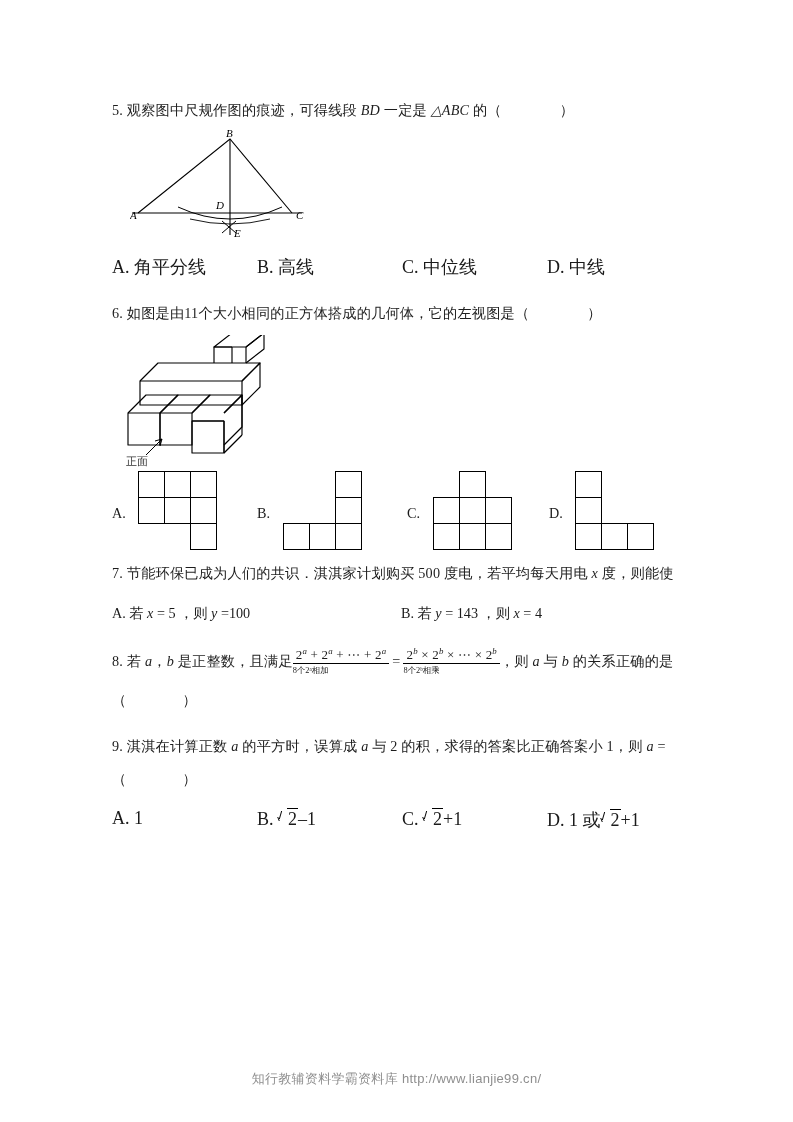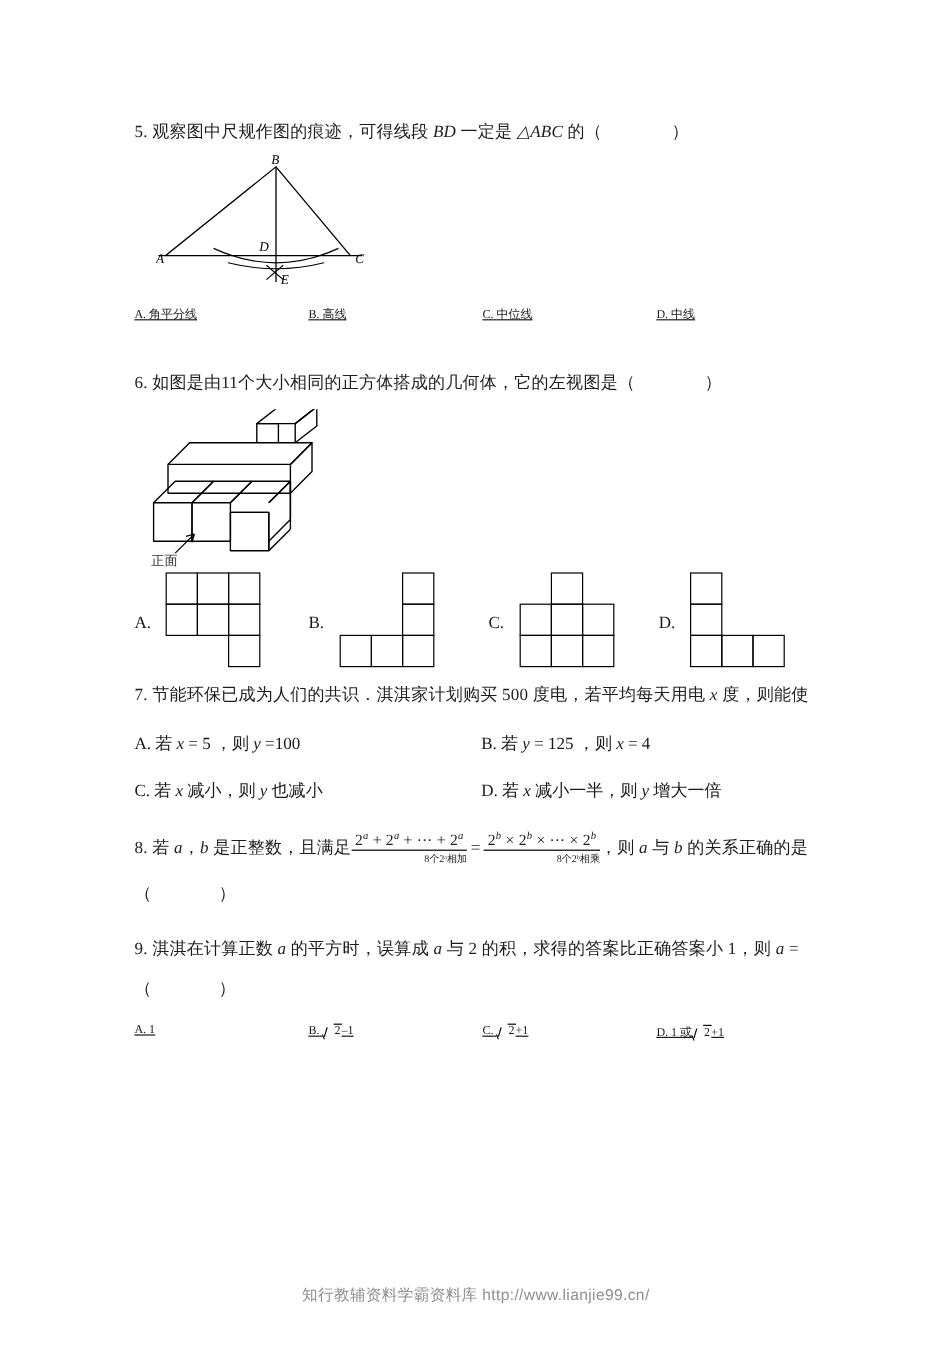--- a/index.html
+++ b/index.html
@@ -35,23 +35,22 @@
     letter-spacing: 0.2px;
     color: #1d1d1d;
   }
   .it { font-style: italic; font-family: "Liberation Serif", serif; }
   .sup { font-size: 0.68em; vertical-align: super; font-style: italic;}
   .supn { font-size: 0.68em; vertical-align: super; }
 
   
   .opts {
     display: flex;
-    font-size: 10px;
+    font-size: 18px;
     margin-top: 16px;
-    text-decoration: underline;
   }
   .opts > div { flex: 0 0 auto; }
   .opt-4 > div { width: 145px; }
   .opts-2col { display: flex; font-size: 14.2px; justify-content: center; }
   .opts-2col > div { width: 50%; }
 
   
   .fig5 {
     position: relative;
     width: 210px;
@@ -94,21 +93,21 @@
     width: 27px;
     height: 27px;
     border: 1.2px solid #000;
     box-sizing: border-box;
   }
 
   
   .frac {
     display: inline-block;
     vertical-align: middle;
-    text-align: right;
+    text-align: left;
     position: relative;
     top: -1px;
   }
   .frac .num {
     display: block;
     padding: 0 3px;
     font-size: 13px;
     line-height: 1.25;
   }
   .frac .bar {
@@ -209,21 +208,21 @@
       <div>
         <span>C.</span>
         <span>中位线</span>
       </div>
       <div>
         <span>D.</span>
         <span>中线</span>
       </div>
     </div>
 
-    <div class="qline" style="margin-top:40px">
+    <div class="qline" style="margin-top:24px">
       <span>6.</span>
       <span>如图是由11个大小相同的正方体搭成的几何体，它的左视图是（</span><span style="display:inline-block;width:58px"></span><span>）</span>
     </div>
 
     <div class="fig6">
       <svg width="160" height="132" viewBox="0 0 160 132">
         <g fill="none" stroke="#000" stroke-width="1.15" stroke-linejoin="round">
 
           <rect x="6" y="78" width="32" height="32"></rect>
           <rect x="38" y="78" width="32" height="32"></rect>
@@ -312,34 +311,24 @@
       <span>节能环保已成为人们的共识．淇淇家计划购买 500 度电，若平均每天用电 </span><span class="it">x</span><span> 度，则能使</span>
     </div>
 
     <div class="opts-2col" style="margin-top:20px">
       <div>
         <span>A.</span>
         <span>若 </span><span class="it">x</span><span> = 5 </span><span>，则 </span><span class="it">y</span><span> =100</span>
       </div>
       <div>
         <span>B.</span>
-        <span>若 </span><span class="it">y</span><span> = 125 </span><span>，则 </span><span class="it">x</span><span> = 4</span>
-      </div>
-    </div>
-
-    <div class="opts-2col" style="margin-top:20px">
-      <div>
-        <span>C.</span>
-        <span>若 </span><span class="it">x</span><span> 减小，则 </span><span class="it">y</span><span> 也减小</span>
-      </div>
-      <div>
-        <span>D.</span>
-        <span>若 </span><span class="it">x</span><span> 减小一半，则 </span><span class="it">y</span><span> 增大一倍</span>
-      </div>
-    </div>
+        <span>若 </span><span class="it">y</span><span> = 143 </span><span>，则 </span><span class="it">x</span><span> = 4</span>
+      </div>
+    </div>
+
 
     <div class="qline" style="margin-top:24px">
       <span>8.</span>
       <span>若 </span><span class="it">a</span><span>，</span><span class="it">b</span><span> 是正整数，且满足</span><span class="frac"><span class="num">2<span class="sup">a</span> + 2<span class="sup">a</span> + ⋯ + 2<span class="sup">a</span></span><span class="bar"></span><span class="den">8个2ᵃ相加</span></span><span style="padding:0 3px">=</span><span class="frac"><span class="num">2<span class="sup">b</span> × 2<span class="sup">b</span> × ⋯ × 2<span class="sup">b</span></span><span class="bar"></span><span class="den">8个2ᵇ相乘</span></span><span>，则 </span><span class="it">a</span><span> 与 </span><span class="it">b</span><span> 的关系正确的是</span>
     </div>
     <div class="qline" style="margin-top:12px">
       <span>（</span><span style="display:inline-block;width:56px"></span><span>）</span>
     </div>
 
 

